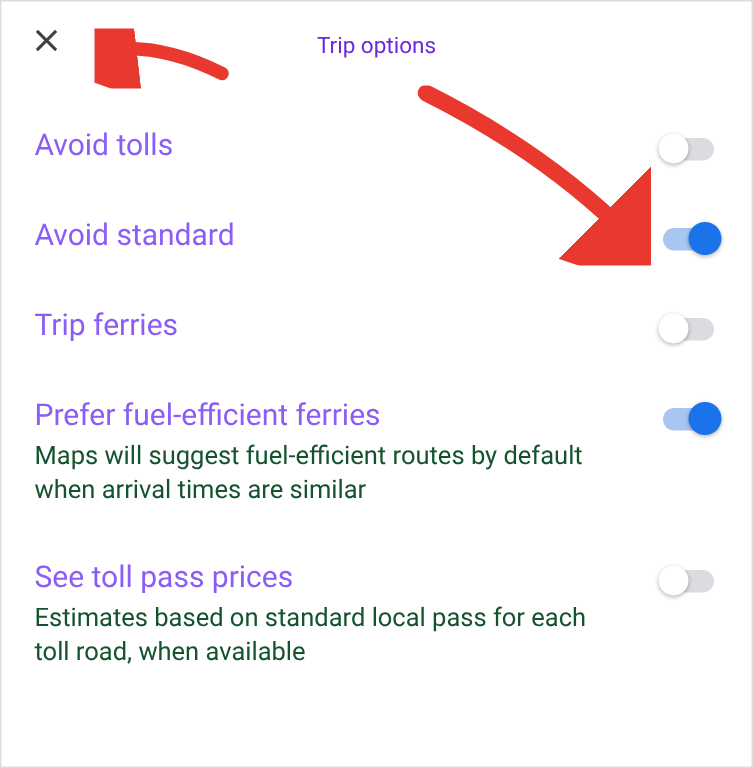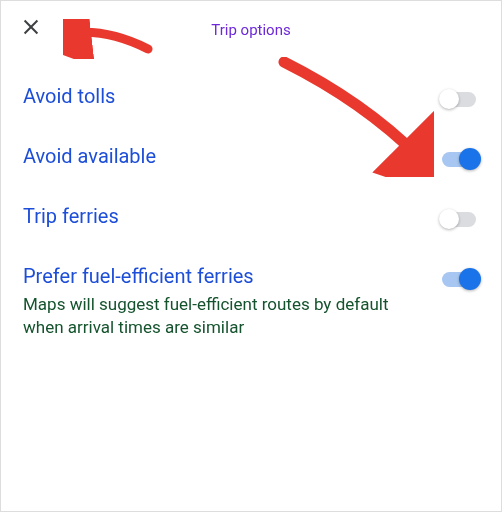--- a/index.html
+++ b/index.html
@@ -54,21 +54,21 @@
       align-items: flex-start;
       justify-content: space-between;
       padding: 16px 22px 16px 22px;
     }
     .option-text {
       flex: 1;
       padding-right: 40px;
     }
     .option-label {
       font-size: 20px;
-      color: #1d4ed8;
+      color: #8b5cf6;
       line-height: 1.3;
     }
     .option-desc {
       font-size: 17px;
       color: #14532d;
       margin-top: 4px;
       line-height: 1.35;
     }
     .toggle {
       position: relative;
@@ -150,21 +150,21 @@
       <div class="option-label">Avoid tolls</div>
     </div>
     <div class="toggle">
       <div class="toggle-track"></div>
         <div class="toggle-thumb"></div>
     </div>
   </div>
 
   <div class="option">
     <div class="option-text">
-      <div class="option-label">Avoid available</div>
+      <div class="option-label">Avoid standard</div>
     </div>
     <div class="toggle on">
       <div class="toggle-track"></div>
         <div class="toggle-thumb"></div>
     </div>
   </div>
 
   <div class="option">
     <div class="option-text">
       <div class="option-label">Trip ferries</div>
@@ -179,20 +179,30 @@
     <div class="option-text">
       <div class="option-label">Prefer fuel-efficient ferries</div>
       <div class="option-desc">Maps will suggest fuel-efficient routes by default when arrival times are similar</div>
     </div>
     <div class="toggle on">
       <div class="toggle-track"></div>
         <div class="toggle-thumb"></div>
     </div>
   </div>
 
+  <div class="option">
+    <div class="option-text">
+      <div class="option-label">See toll pass prices</div>
+      <div class="option-desc">Estimates based on standard local pass for each toll road, when available</div>
+    </div>
+    <div class="toggle">
+      <div class="toggle-track"></div>
+        <div class="toggle-thumb"></div>
+    </div>
+  </div>
 
 </div>
 
 <div class="arrow arrow1">
   <svg viewBox="0 0 90 40" width="90" height="40">
     <defs>
         <marker id="ah1" markerWidth="8" markerHeight="8" refX="2" refY="4" orient="auto">
           <polygon points="0,0 8,4 0,8" fill="#e9392f"></polygon>
         </marker>
       </defs>

